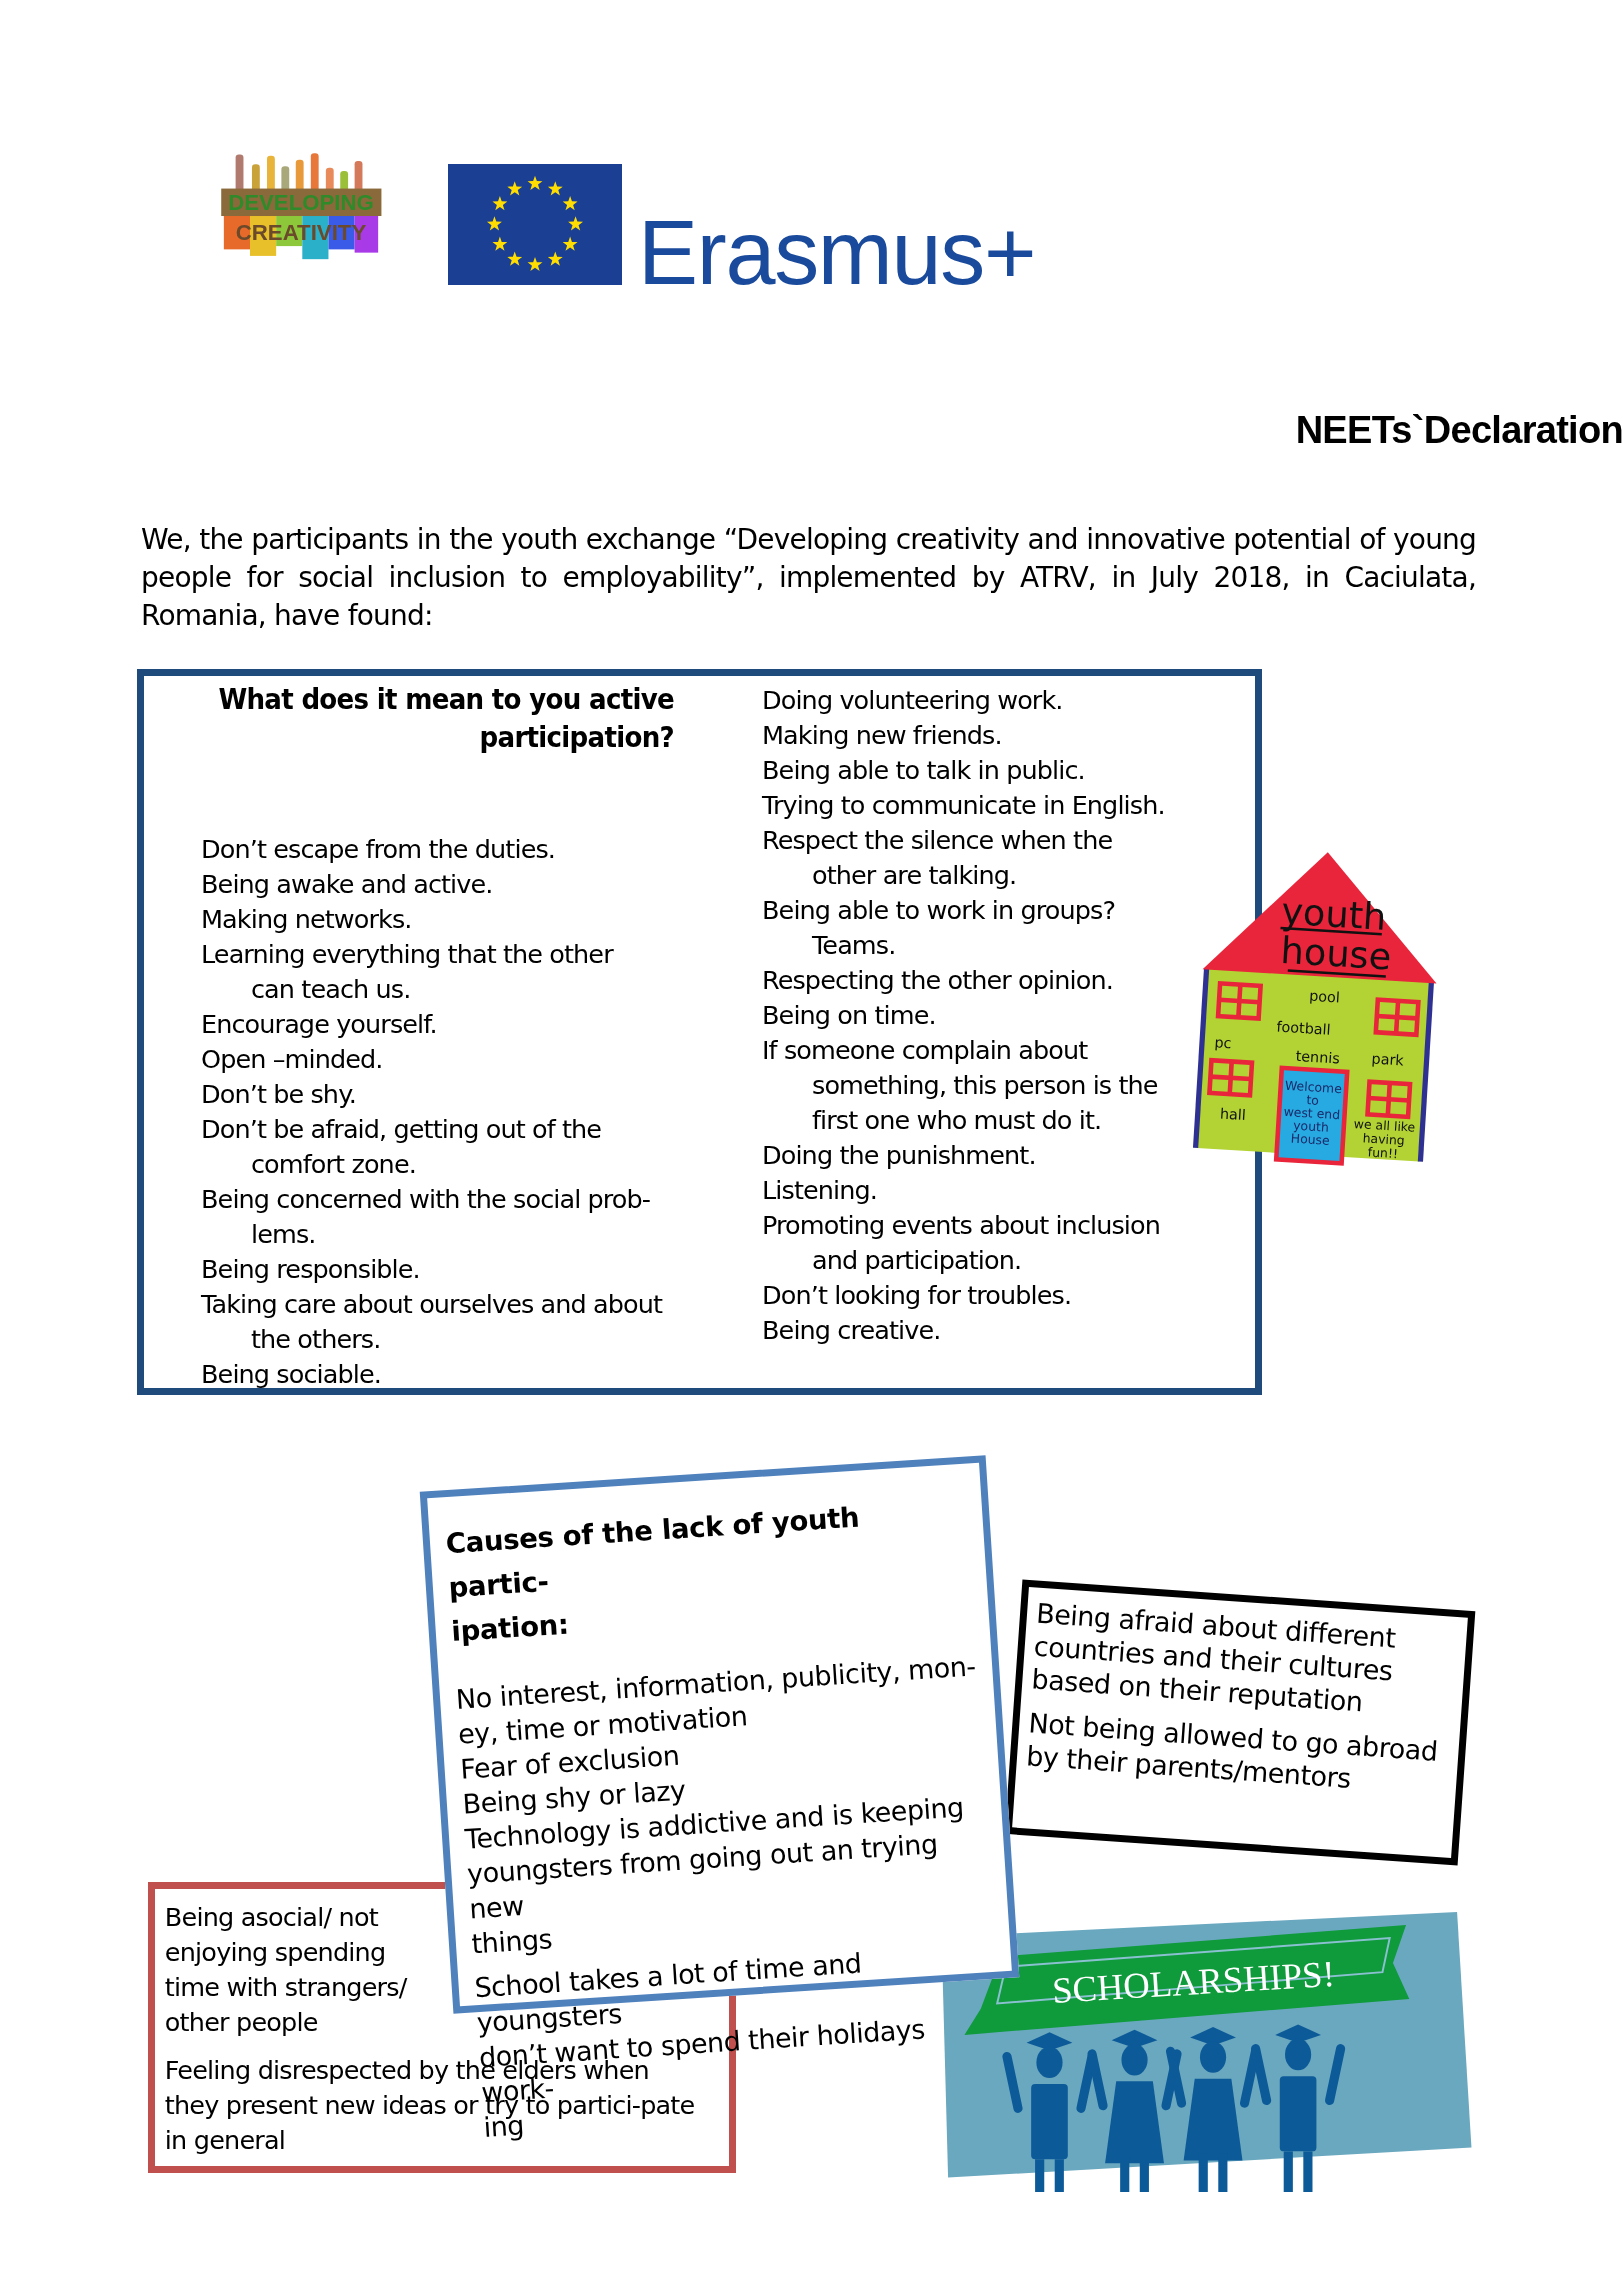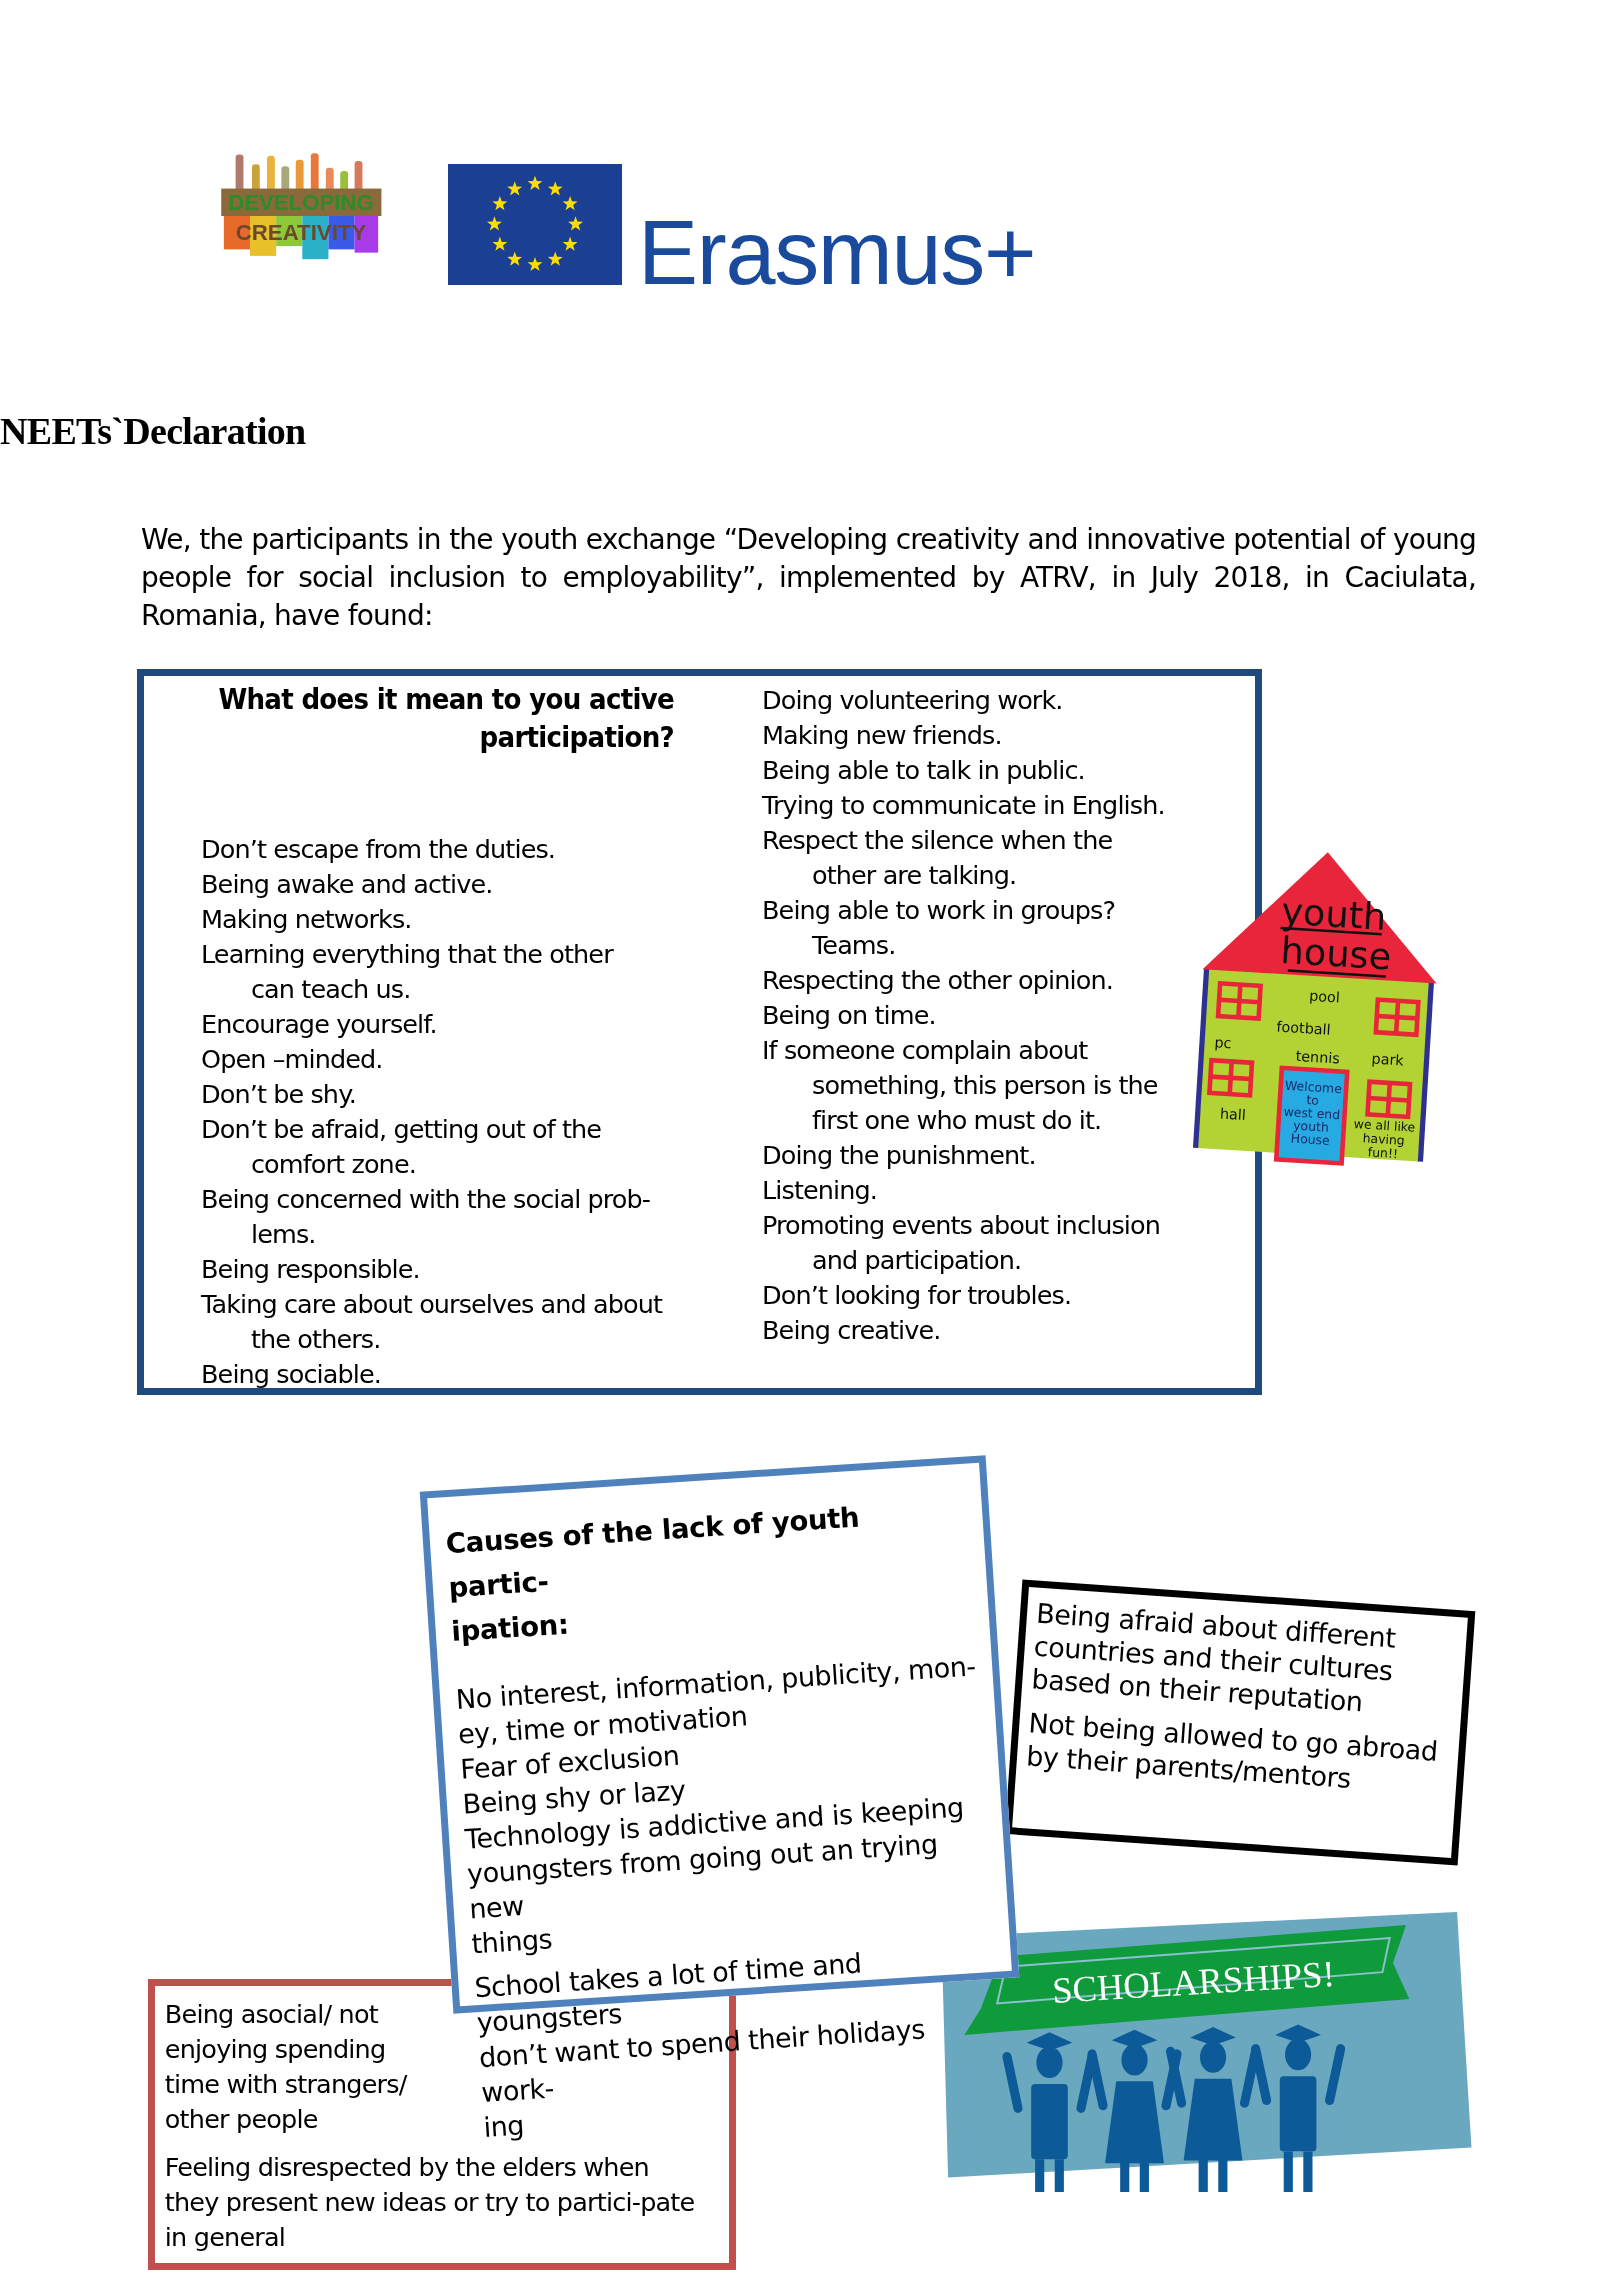--- a/index.html
+++ b/index.html
@@ -7,22 +7,22 @@
          font-family: "DejaVu Sans Condensed", "DejaVu Sans", sans-serif; color: #000; }
   .abs { position: absolute; }
 
   
   #logo-dc { left: 216px; top: 148px; width: 170px; height: 121px; }
   #eu-flag { left: 448px; top: 164px; width: 174px; height: 121px; background: #1a3f93; }
   #erasmus-word { left: 638px; top: 208px; font-family: "Liberation Sans", sans-serif;
                   font-size: 90px; color: #1a4a9c; letter-spacing: -1.3px; line-height: 1; }
 
   
-  #page-title { left: 0; width: 1623px; top: 409px; text-align: left; font-weight: bold;
-                font-size: 38px; font-family: Liberation Serif, serif; letter-spacing: -0.7px; }
+  #page-title { left: 0; width: 1623px; top: 409px; text-align: right; font-weight: bold;
+                font-size: 38px; font-family: Liberation Sans, sans-serif; letter-spacing: -0.7px; }
   #intro { left: 141px; top: 521px; width: 1335px; font-size: 28px; line-height: 38px;
            text-align: justify; font-family: "DejaVu Sans", sans-serif; letter-spacing: -0.8px; }
 
   
   #box-active { left: 137px; top: 669px; width: 1125px; height: 726px; box-sizing: border-box;
                 border: 7.2px solid #1f4a7c; background: #fff; }
   .col-text { font-family: "DejaVu Sans", sans-serif; font-size: 25.5px; letter-spacing: -0.9px; }
   #active-heading { left: 177px; top: 680px; width: 497px; text-align: right; font-weight: bold;
                     font-size: 29px; line-height: 38px; letter-spacing: -0.7px; }
   ul.plain { list-style: none; margin: 0; padding: 0; }
@@ -43,21 +43,21 @@
   #causes-list li { margin: 0; }
   #causes-list li.gap { margin-top: 9.2px; }
 
   
   #box-abroad { left: 1013px; top: 1595px; width: 454px; height: 255px; box-sizing: border-box;
                 border: 7.9px solid #000; background: #fff; transform: rotate(4deg);
                 transform-origin: center; padding: 9.2px 9.2px 0 9.2px; z-index: 2; }
   #box-abroad p { margin: 0 0 10.5px 0; font-size: 27px; line-height: 33px; letter-spacing: -0.5px; }
 
   
-  #box-asocial { left: 148px; top: 1979px; width: 588px; height: 291px; box-sizing: border-box;
+  #box-asocial { left: 148px; top: 1882px; width: 588px; height: 291px; box-sizing: border-box;
                  border: 7.9px solid #c0504d; background: #fff; padding: 10.5px 10.5px 0 9.8px; z-index: 1; }
   #asocial-1 { width: 275px; font-size: 25.5px; line-height: 35px; letter-spacing: -0.8px; margin: 0; }
   #asocial-2 { margin: 13px 0 4px 0; width: 536px; font-size: 25.5px; line-height: 35px; letter-spacing: -0.8px; }
 
   
   #scholarships { left: 935px; top: 1904px; width: 543px; height: 288px; z-index: 1; }
 </style>
 </head>
 <body>
 

